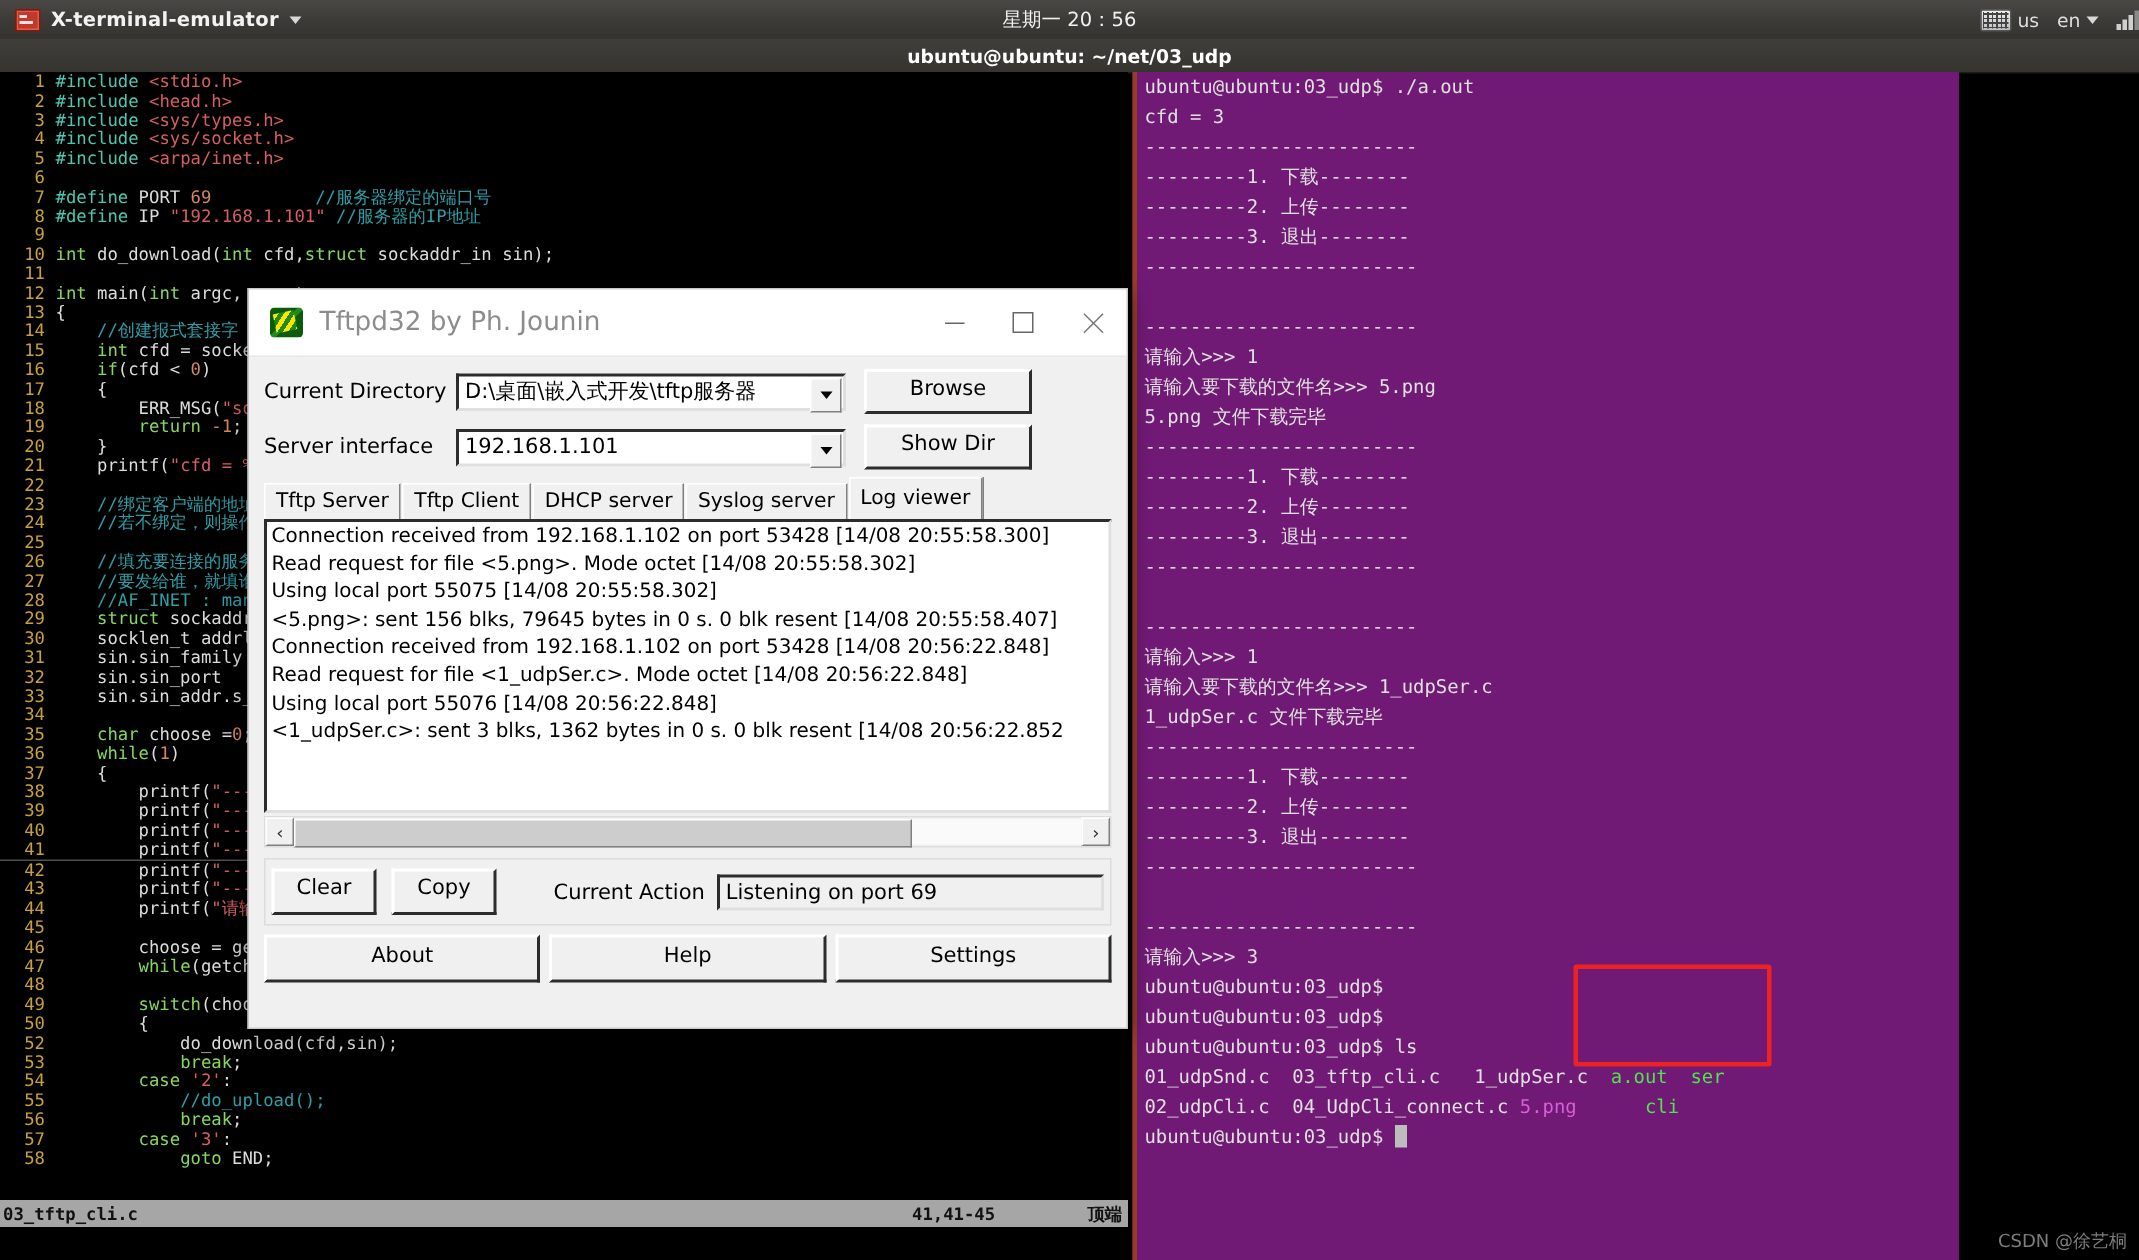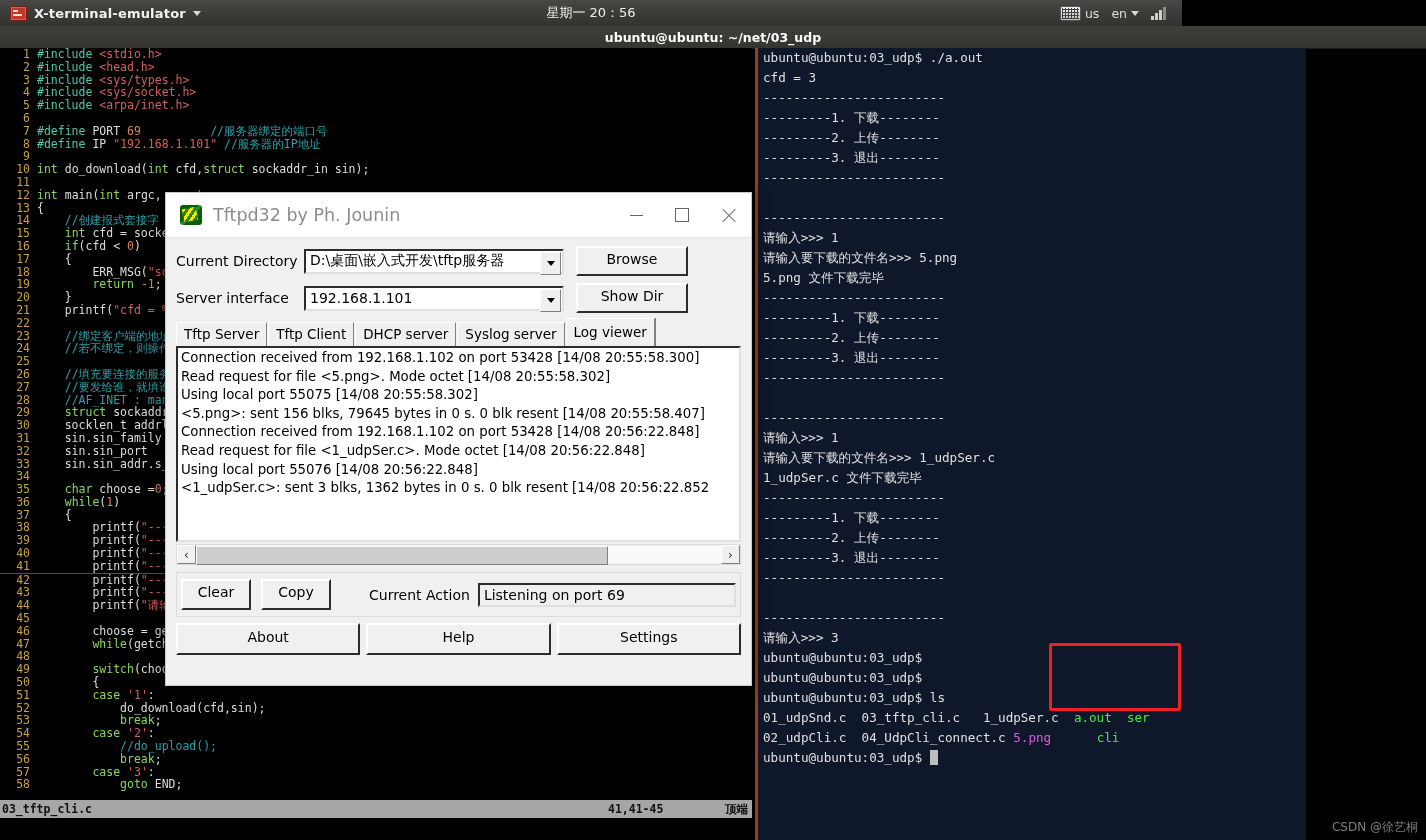--- a/index.html
+++ b/index.html
@@ -5,37 +5,37 @@
   html,body{margin:0;padding:0;}
   body{
     width:1426px;height:840px;
     background:#000;
     font-family:"DejaVu Sans","Liberation Sans",sans-serif;
     overflow:hidden;
     position:relative;
   }
   
   #topbar{
-    position:absolute;left:0;top:0;width:1182px;height:26px;
+    position:absolute;left:0;top:0;width:1426px;height:26px;
     background:linear-gradient(to bottom,#4a4844 0%,#3c3b37 50%,#35332f 100%);
     color:#e8e8e8;font-size:12.5px;
     display:flex;align-items:center;
   }
   #topbar .appmenu{display:flex;align-items:center;gap:7px;margin-left:10px;}
   #topbar .appname{font-weight:bold;font-size:13px;color:#f2f2f2;letter-spacing:.2px;}
   .appicon{
     width:15px;height:13px;background:#c0392b;border:1px solid #7d1d12;
     border-radius:1px;position:relative;box-shadow:inset 0 0 0 1px #e45a4a;
   }
   .appicon:after{content:"";position:absolute;left:2px;top:7px;width:9px;height:2px;background:#fff;opacity:.85;}
   .appicon:before{content:"";position:absolute;left:2px;top:3px;width:5px;height:2px;background:#fff;opacity:.85;}
   .caret{width:0;height:0;border-left:4px solid transparent;border-right:4px solid transparent;border-top:5px solid #d8d8d8;}
   #clock{position:absolute;left:0;right:0;margin:auto;width:200px;text-align:center;font-size:13px;color:#f0f0f0;}
   #clock .wk{font-size:13px;}
-  #topbar .right{position:absolute;right:16px;display:flex;align-items:center;gap:12px;}
+  #topbar .right{position:absolute;right:0;display:flex;align-items:center;gap:12px;}
   .kbicon{width:19px;height:13px;background:linear-gradient(#efefef,#bdbdbd);border:1px solid #555;border-radius:2px;position:relative;}
   .kbicon:after{content:"";position:absolute;left:1px;top:1px;right:1px;bottom:1px;
     background-image:repeating-linear-gradient(90deg,#444 0 1px,transparent 1px 3px),repeating-linear-gradient(0deg,#444 0 1px,transparent 1px 3px);}
   .indicator{display:flex;align-items:center;gap:4px;font-size:12.5px;color:#e9e9e9;}
   .ind-label{color:#dfdfdf;}
   .netsig{display:flex;align-items:flex-end;gap:1px;height:13px;}
   .netsig i{display:block;width:3px;background:#cfcfcf;}
   .netsig i:nth-child(1){height:4px;}
   .netsig i:nth-child(2){height:7px;}
   .netsig i:nth-child(3){height:10px;}
@@ -73,21 +73,21 @@
     font-size:11.5px;font-weight:bold;display:flex;align-items:center;
   }
   #statusline .fname{margin-left:2px;}
   #statusline .pos{position:absolute;left:608px;}
   #statusline .topmark{position:absolute;right:4px;}
   #editorpad{position:absolute;left:0;top:818px;width:752px;height:22px;background:#000;}
 
   
   #rightterm{
     position:absolute;left:755px;top:48px;width:551px;height:792px;
-    background:#0f172a;border-left:3px solid #9a3b26;
+    background:#701a75;border-left:3px solid #9a3b26;
     font-family:"DejaVu Sans Mono","Liberation Mono",monospace;
     font-size:12.6px;line-height:20px;
     color:#d6d6d6;padding-left:5px;box-sizing:border-box;overflow:hidden;
   }
   #rightterm .tl{white-space:pre;height:20px;}
   .t-white{color:#e0e0e0;}
   .t-green{color:#4ee44e;}
   .t-pink{color:#d75fd7;}
   .cursorblk{display:inline-block;width:8px;height:15px;background:#bdbdbd;vertical-align:-3px;}
   #redbox{
@@ -284,21 +284,20 @@
     <div class="ln cursorline"><span class="num">41</span><span class="code">        printf(<span class="c-str">"------</span></span></div>
     <div class="ln"><span class="num">42</span><span class="code">        printf(<span class="c-str">"------</span></span></div>
     <div class="ln"><span class="num">43</span><span class="code">        printf(<span class="c-str">"------</span></span></div>
     <div class="ln"><span class="num">44</span><span class="code">        printf(<span class="c-str">"请输入&gt;</span></span></div>
     <div class="ln"><span class="num">45</span><span class="code"></span></div>
     <div class="ln"><span class="num">46</span><span class="code">        choose = getchar</span></div>
     <div class="ln"><span class="num">47</span><span class="code">        <span class="c-kw">while</span>(getchar()</span></div>
     <div class="ln"><span class="num">48</span><span class="code"></span></div>
     <div class="ln"><span class="num">49</span><span class="code">        <span class="c-kw">switch</span>(choose)</span></div>
     <div class="ln"><span class="num">50</span><span class="code">        {</span></div>
-    <div class="ln"><span class="num">51</span><span class="code">        <span class="c-kw">case</span> <span class="c-str">'1'</span>:</span></div>
     <div class="ln"><span class="num">52</span><span class="code">            do_download(cfd,sin);</span></div>
     <div class="ln"><span class="num">53</span><span class="code">            <span class="c-kw">break</span>;</span></div>
     <div class="ln"><span class="num">54</span><span class="code">        <span class="c-kw">case</span> <span class="c-str">'2'</span>:</span></div>
     <div class="ln"><span class="num">55</span><span class="code">            <span class="c-cmt">//do_upload();</span></span></div>
     <div class="ln"><span class="num">56</span><span class="code">            <span class="c-kw">break</span>;</span></div>
     <div class="ln"><span class="num">57</span><span class="code">        <span class="c-kw">case</span> <span class="c-str">'3'</span>:</span></div>
     <div class="ln"><span class="num">58</span><span class="code">            <span class="c-kw">goto</span> END;</span></div>
   </div>
 <div id="statusline">
   <span class="fname">03_tftp_cli.c</span>

